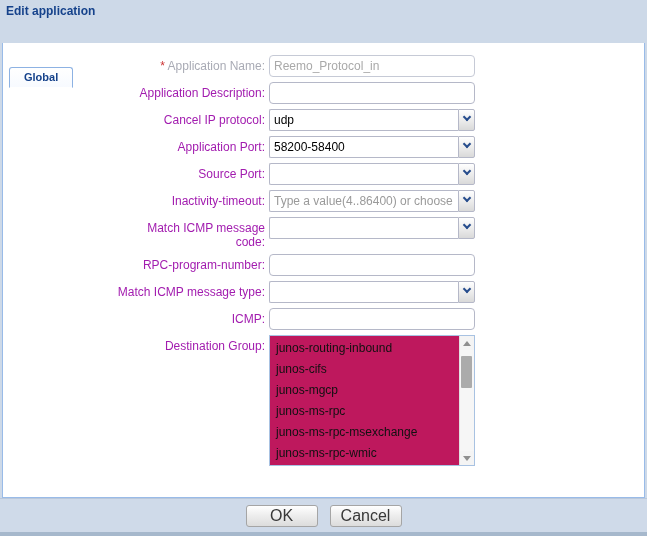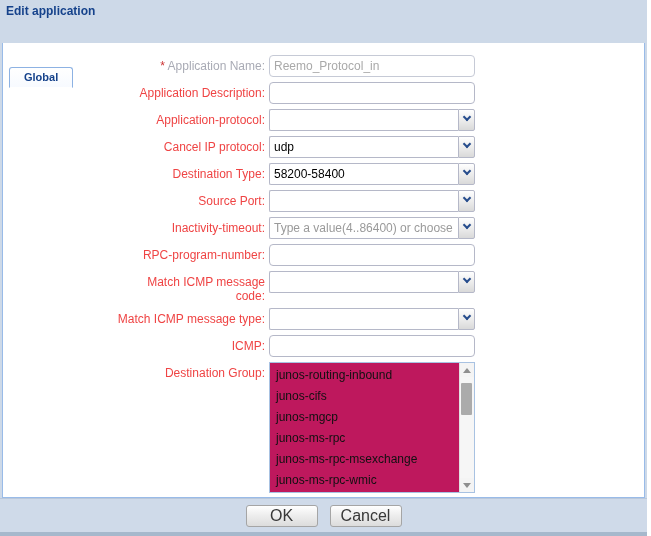--- a/index.html
+++ b/index.html
@@ -44,21 +44,21 @@
   
   .body {
     position:absolute; top:43px; left:2px; right:2px; height:455px;
     background:#ffffff; border:1px solid #99bbe8; border-top:none;
     padding-top:12px; overflow:hidden;
   }
 
   .row { display:flex; align-items:flex-start; margin-bottom:5px; min-height:22px;padding-left:8px; }
   .flabel {
     width:152px; margin-left:106px; padding:4px 4px 0 0;
-    text-align:right; font-size:12px; line-height:14px; color:#ef4444;
+    text-align:right; font-size:12px; line-height:14px; color:#a21caf;
   }
   .flabel.wrap2 { width:122px; margin-left:136px; }
   .flabel.dis { color:#a9abb5; }
   .req { color:#cc3333; }
 
   .tinput {
     width:206px; height:22px; border:1px solid #b5b8c8; border-radius:4px;
     padding:0 4px; font-family:"Liberation Sans", sans-serif;
     font-size:12px; color:#000; background:#fff; outline:none;
   }
@@ -123,83 +123,74 @@
     <div class="row">
       <label class="flabel dis"><span class="req">*</span> <span>Application Name:</span></label>
       <input class="tinput dis" type="text" disabled="" value="Reemo_Protocol_in" style="">
     </div>
 
     <div class="row">
       <label class="flabel">Application Description:</label>
       <input class="tinput" type="text" value="" style="">
     </div>
 
-    <div class="row">
-      <label class="flabel">Application-protocol:</label>
+
+    <div class="row">
+      <label class="flabel">Cancel IP protocol:</label>
+      <div class="combo">
+        <input class="tinput" type="text" value="udp" style="">
+        <div class="trigger">
+            <span class="chev"></span>
+          </div>
+      </div>
+    </div>
+
+    <div class="row">
+      <label class="flabel">Application Port:</label>
+      <div class="combo">
+        <input class="tinput" type="text" value="58200-58400" style="">
+        <div class="trigger">
+            <span class="chev"></span>
+          </div>
+      </div>
+    </div>
+
+    <div class="row">
+      <label class="flabel">Source Port:</label>
       <div class="combo">
         <input class="tinput" type="text" value="" style="">
         <div class="trigger">
             <span class="chev"></span>
           </div>
       </div>
     </div>
 
     <div class="row">
-      <label class="flabel">Cancel IP protocol:</label>
-      <div class="combo">
-        <input class="tinput" type="text" value="udp" style="">
-        <div class="trigger">
-            <span class="chev"></span>
-          </div>
-      </div>
-    </div>
-
-    <div class="row">
-      <label class="flabel">Destination Type:</label>
-      <div class="combo">
-        <input class="tinput" type="text" value="58200-58400" style="">
-        <div class="trigger">
-            <span class="chev"></span>
-          </div>
-      </div>
-    </div>
-
-    <div class="row">
-      <label class="flabel">Source Port:</label>
+      <label class="flabel">Inactivity-timeout:</label>
+      <div class="combo">
+        <input class="tinput" type="text" placeholder="Type a value(4..86400) or choose" style="">
+        <div class="trigger">
+            <span class="chev"></span>
+          </div>
+      </div>
+    </div>
+
+    <div class="row">
+      <label class="flabel wrap2">Match ICMP message code:</label>
       <div class="combo">
         <input class="tinput" type="text" value="" style="">
-        <div class="trigger">
-            <span class="chev"></span>
-          </div>
-      </div>
-    </div>
-
-    <div class="row">
-      <label class="flabel">Inactivity-timeout:</label>
-      <div class="combo">
-        <input class="tinput" type="text" placeholder="Type a value(4..86400) or choose" style="">
         <div class="trigger">
             <span class="chev"></span>
           </div>
       </div>
     </div>
 
     <div class="row">
       <label class="flabel">RPC-program-number:</label>
       <input class="tinput" type="text" value="" style="">
-    </div>
-
-    <div class="row">
-      <label class="flabel wrap2">Match ICMP message code:</label>
-      <div class="combo">
-        <input class="tinput" type="text" value="" style="">
-        <div class="trigger">
-            <span class="chev"></span>
-          </div>
-      </div>
     </div>
 
     <div class="row">
       <label class="flabel">Match ICMP message type:</label>
       <div class="combo">
         <input class="tinput" type="text" value="" style="">
         <div class="trigger">
             <span class="chev"></span>
           </div>
       </div>

